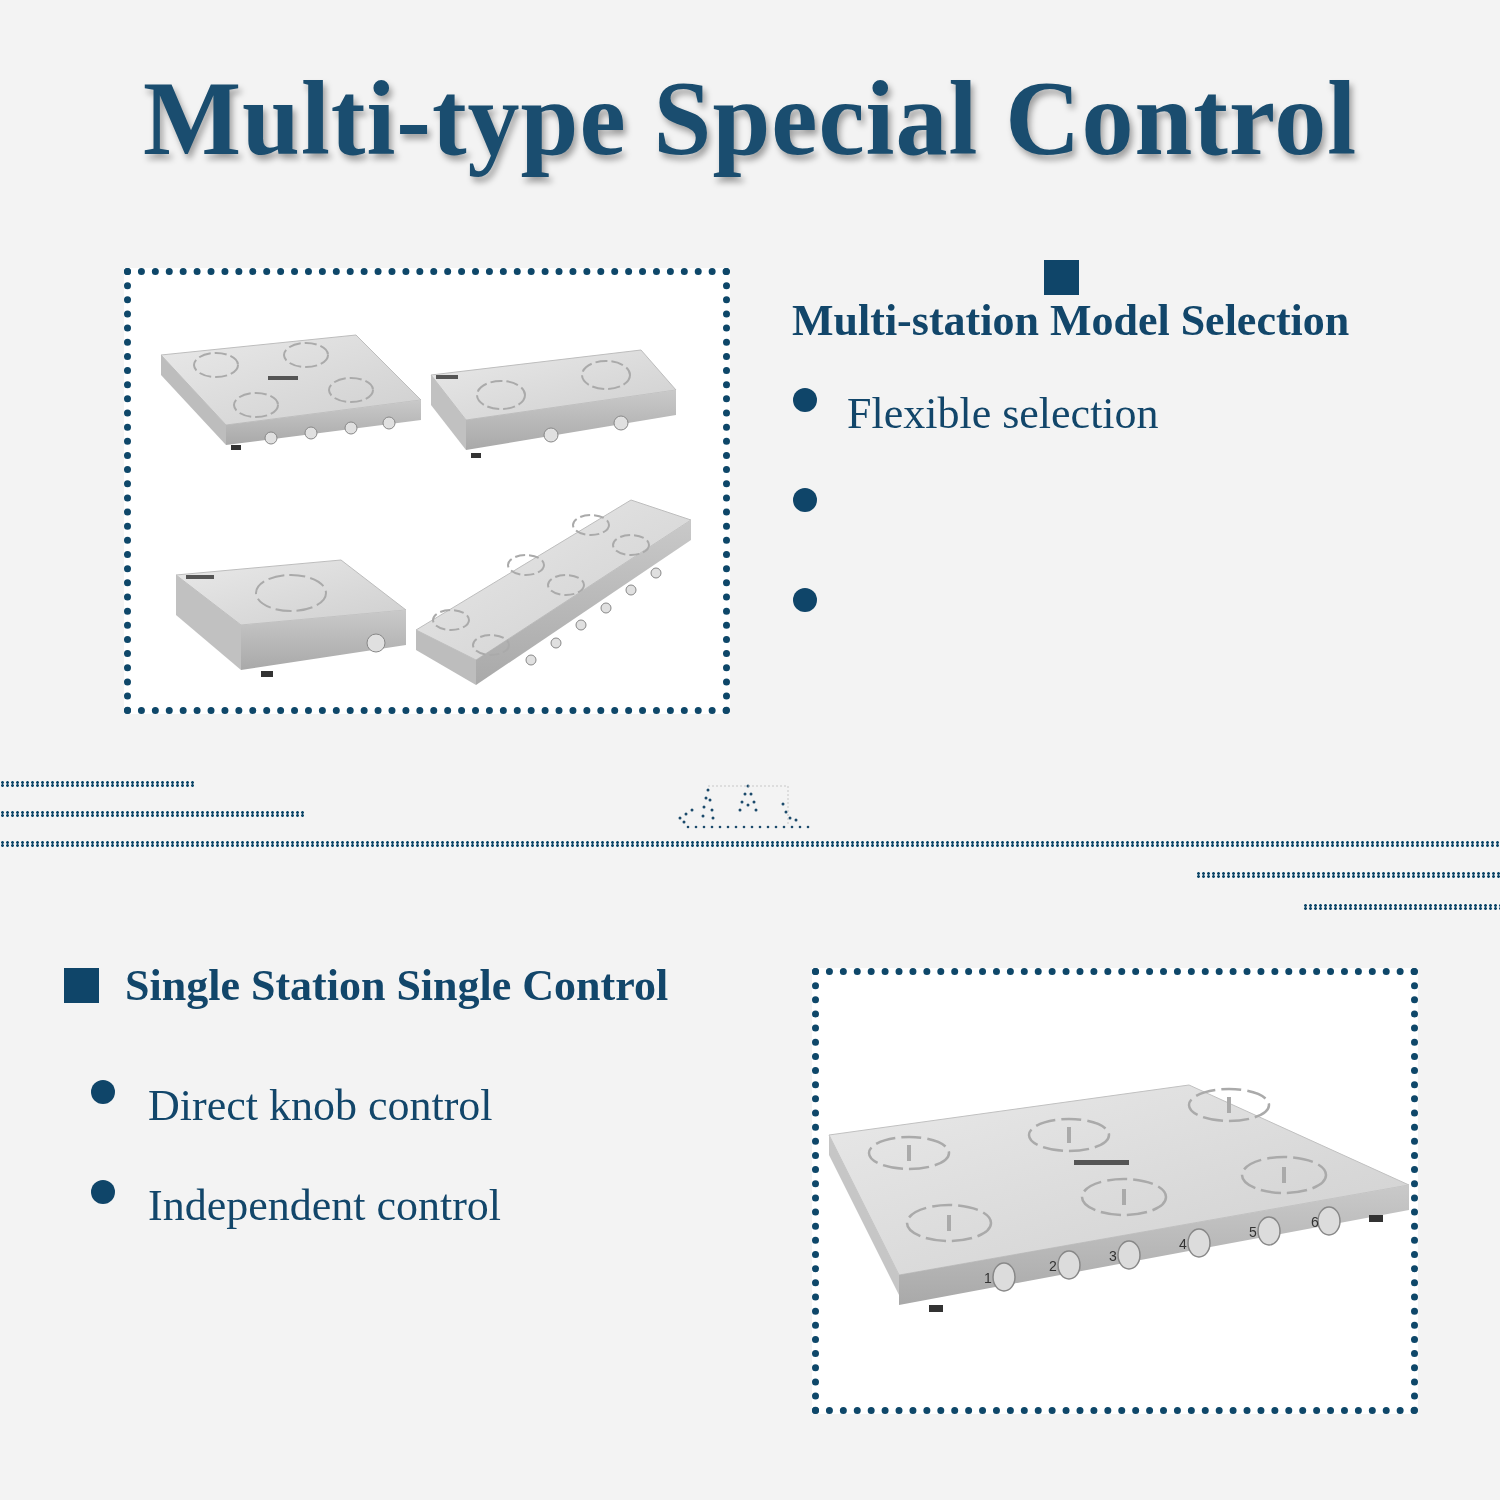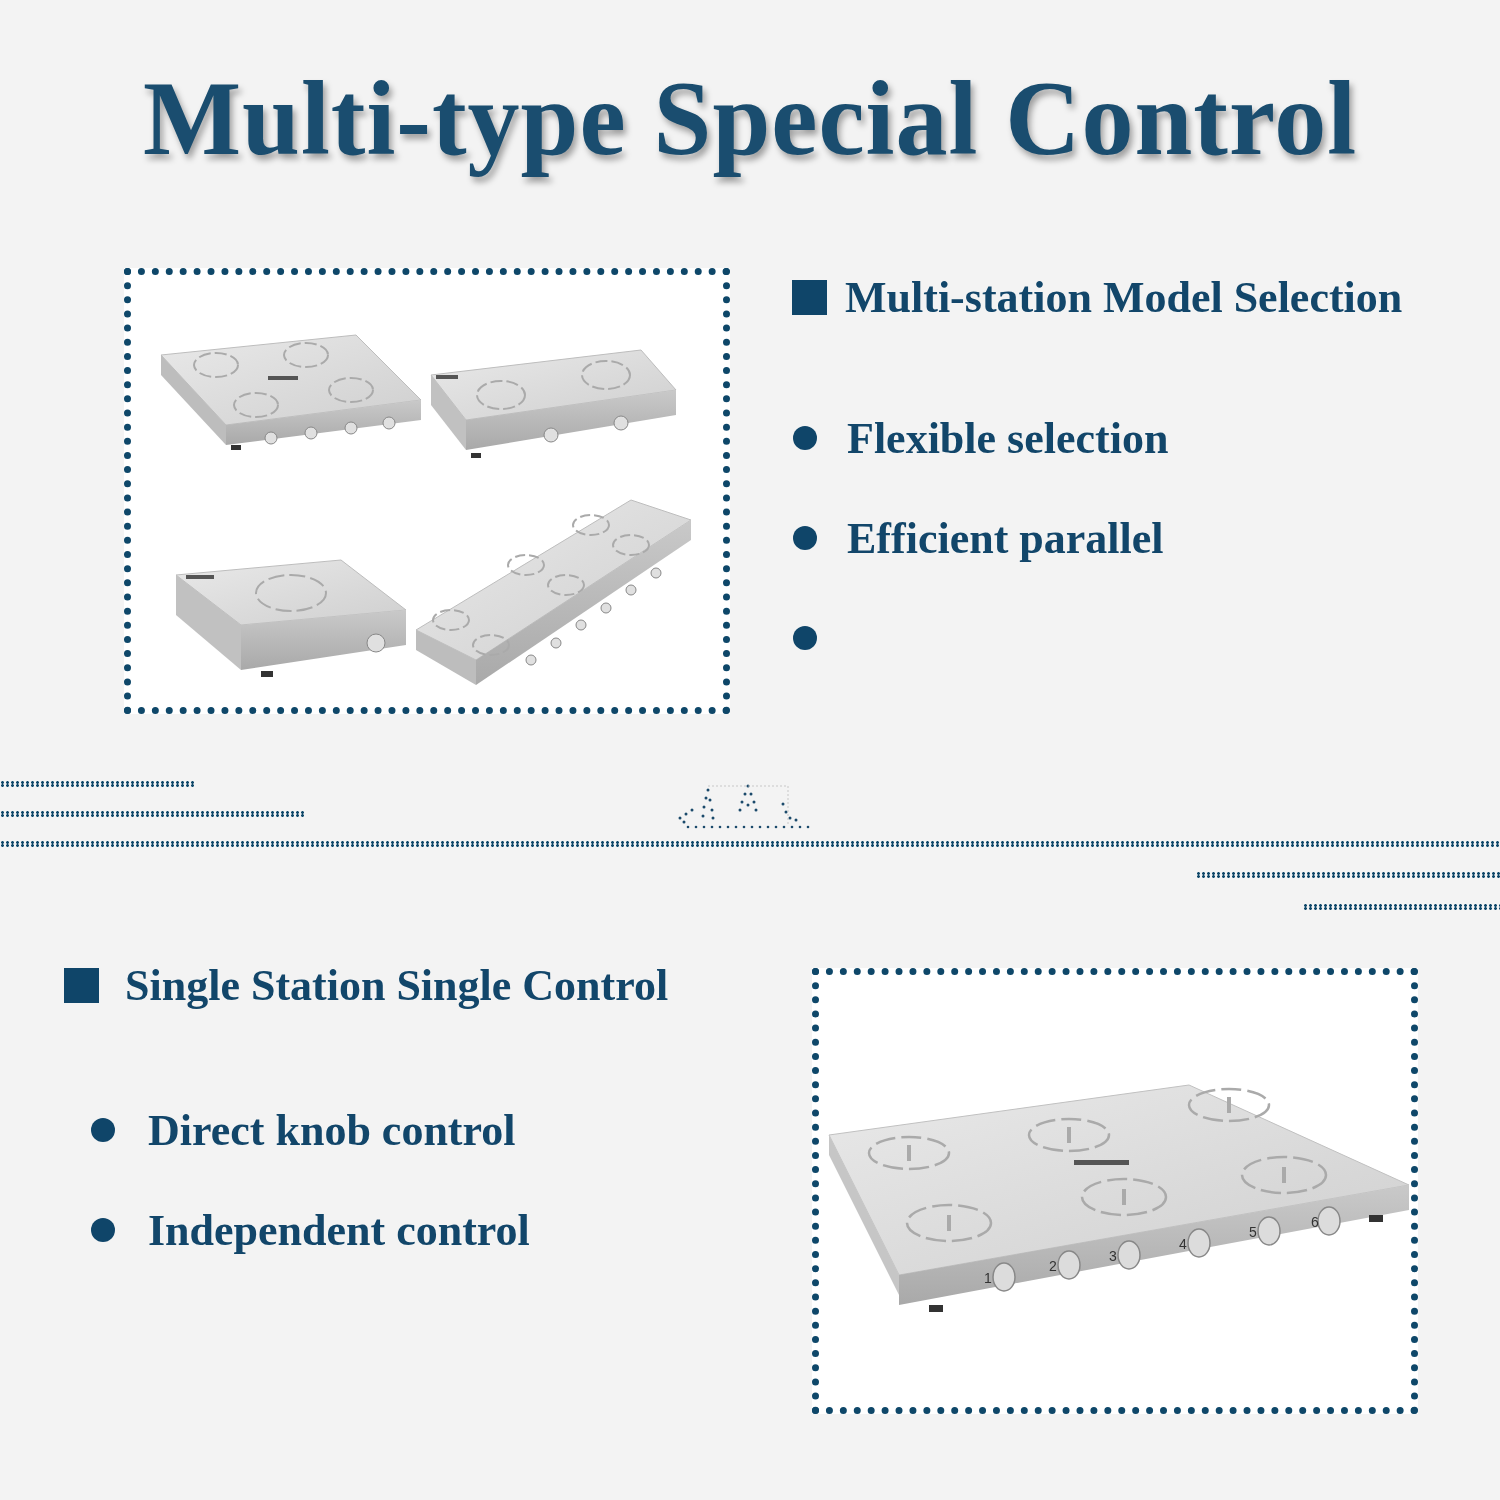--- a/index.html
+++ b/index.html
@@ -19,26 +19,26 @@
     box-sizing:border-box;
   }
   .frame1 { left:124px; top:268px; width:606px; height:446px; }
   .frame2 { left:812px; top:968px; width:606px; height:446px; }
 
   .heading {
     position:absolute; font-size:44px; font-weight:bold; color:#12466a; white-space:nowrap;
     display:flex; align-items:center;
   }
   .heading .sq { display:inline-block; width:35px; height:35px; background:#0f4569; margin-right:18px; }
-  .h1 { left:792px; top:272px; }
+  .h1 { left:792px; top:260px;flex-direction:column; }
   .h2 { left:64px; top:960px;justify-content:center; }
   .h2 .sq { margin-right:26px; }
 
   .bullets { position:absolute; list-style:none; margin:0; padding:0; }
-  .bullets li { position:relative; height:100px; font-size:44px; font-weight:bold; color:#12466a; white-space:nowrap; display:flex; align-items:center; }
+  .bullets li { position:relative; height:100px; font-size:44px; font-weight:normal; color:#12466a; white-space:nowrap; display:flex; align-items:flex-start; }
   .bullets li .dot { width:24px; height:24px; border-radius:50%; background:#0f4569; display:inline-block; margin-right:30px; }
   .b1 { left:793px; top:388px; }
   .b2 { left:91px; top:1080px; }
   .b2 li .dot { margin-right:33px; }
 
   .dline { position:absolute; height:6px;
     background-image: radial-gradient(circle, #0e4769 1.2px, transparent 1.6px);
     background-size:5px 3px; }
   .ship { position:absolute; left:668px; top:780px; width:152px; height:56px; }
 
@@ -126,21 +126,20 @@
   <span>Multi-station Model Selection</span>
 </div>
 
 <ul class="bullets b1">
   <li>
       <span class="dot"></span>
       <span>Flexible selection</span>
     </li>
   <li>
       <span class="dot"></span>
-      <span>Efficient parallel</span>
     </li>
   <li>
       <span class="dot"></span>
     </li>
 </ul>
 
 <div class="dline" style="left:0; top:781px; width:196px;"></div>
 <div class="dline" style="left:0; top:811px; width:306px;"></div>
 <div class="dline" style="left:0; top:841px; width:1500px;"></div>
 <div class="dline" style="left:1196px; top:872px; width:304px;"></div>

